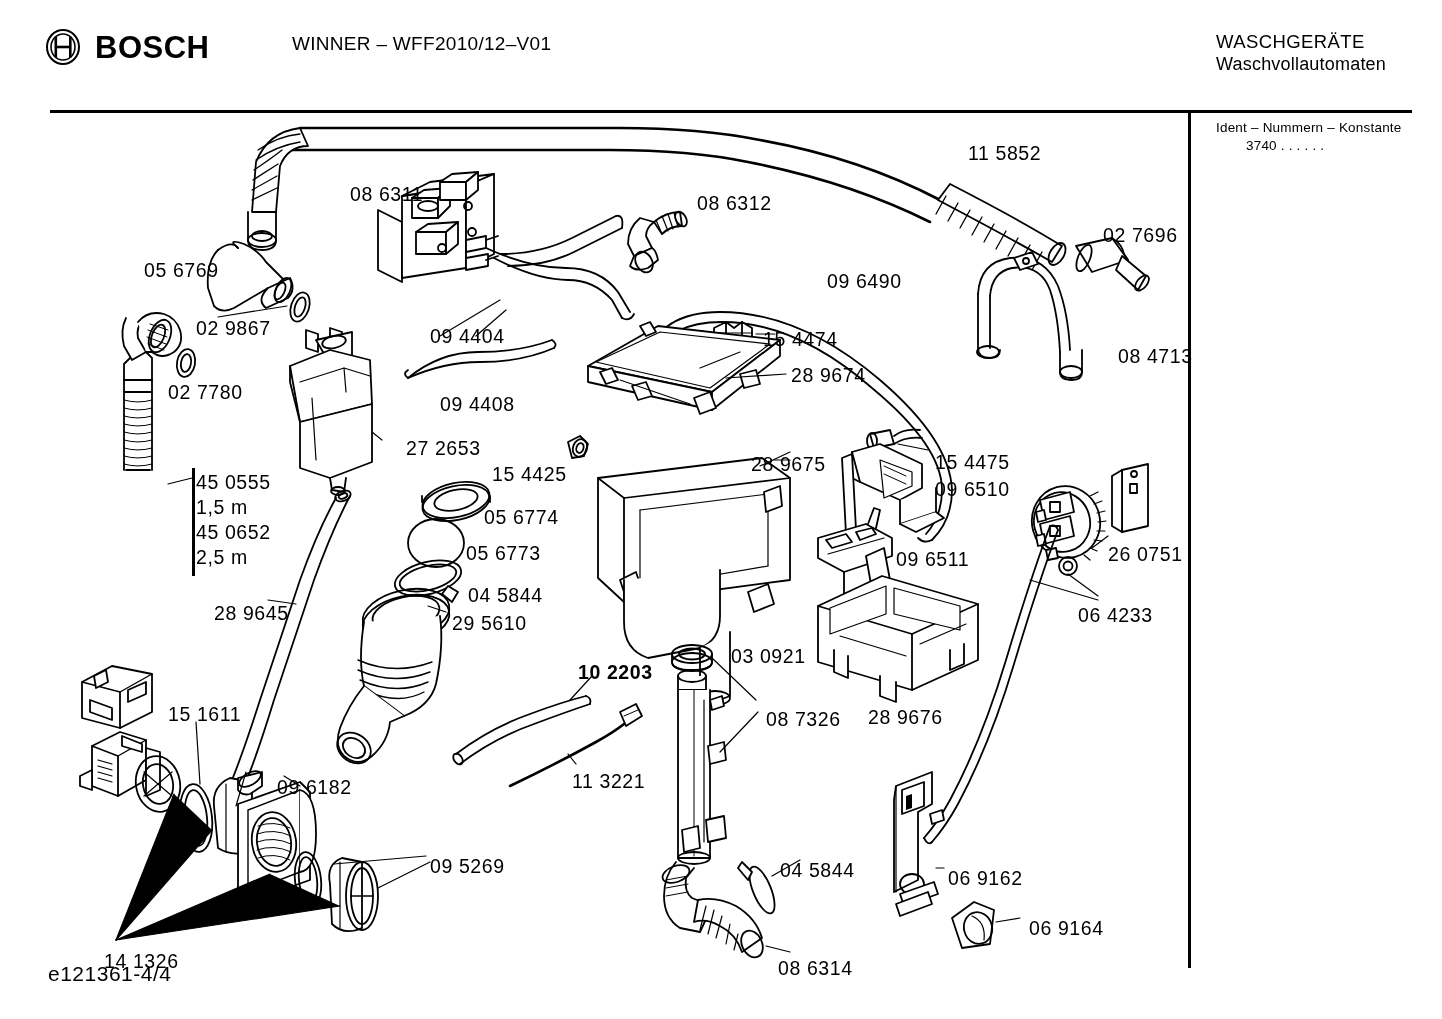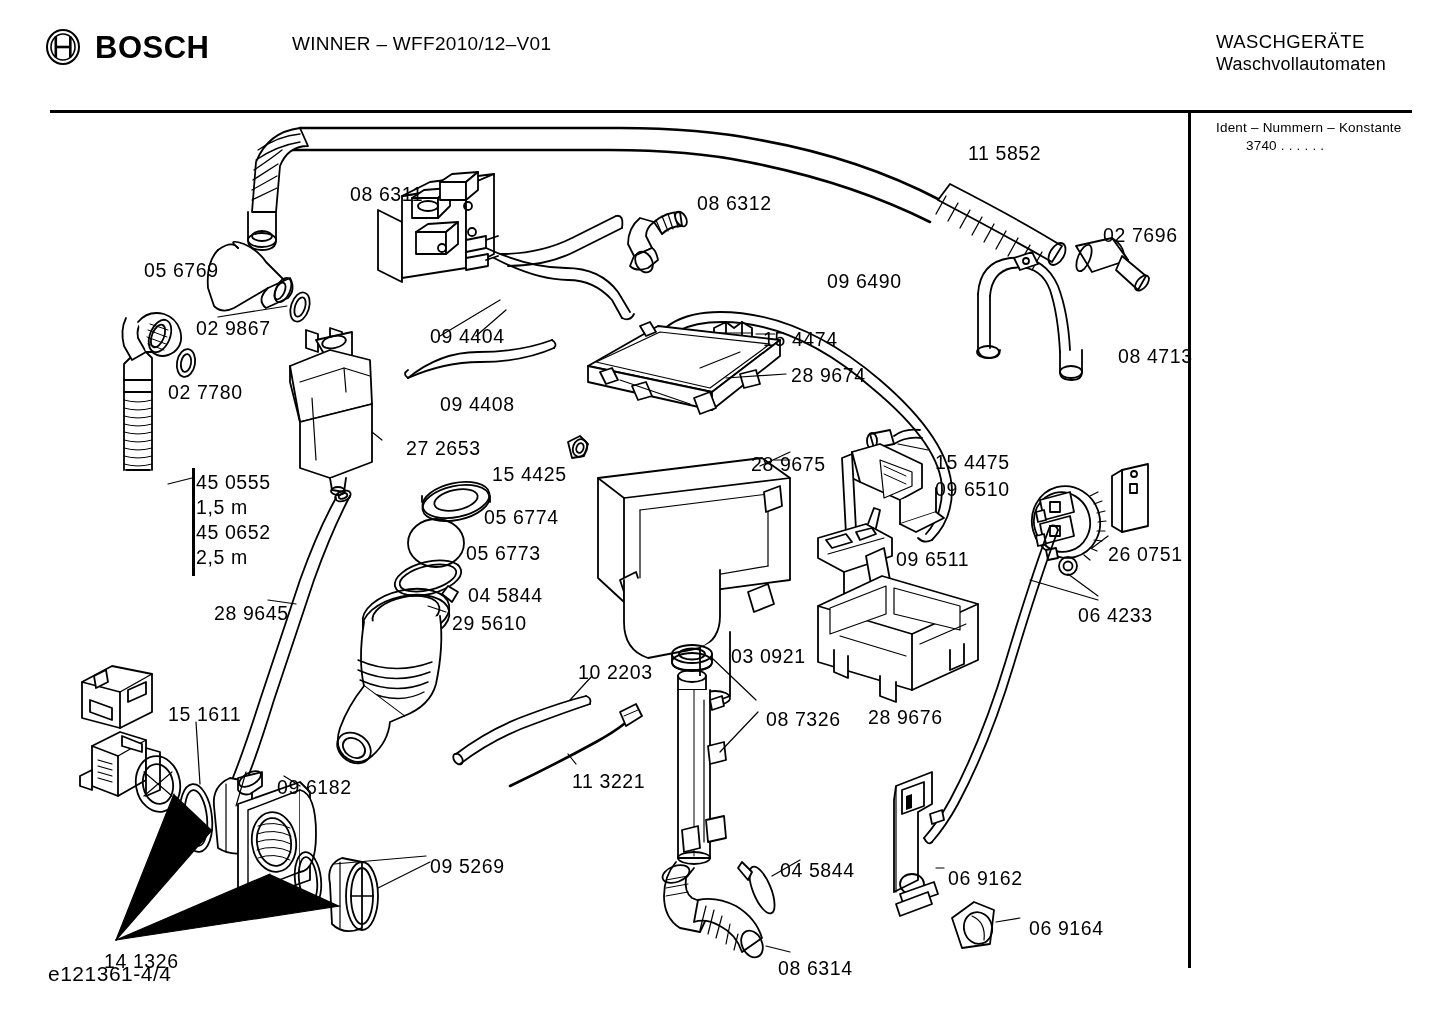--- a/index.html
+++ b/index.html
@@ -523,21 +523,21 @@
       <div class="lbl" style="left: 935px; top: 451px;">15 4475</div>
       <div class="lbl" style="left: 935px; top: 478px;">09 6510</div>
       <div class="lbl" style="left: 484px; top: 506px;">05 6774</div>
       <div class="lbl" style="left: 1108px; top: 543px;">26 0751</div>
       <div class="lbl" style="left: 466px; top: 542px;">05 6773</div>
       <div class="lbl" style="left: 896px; top: 548px;">09 6511</div>
       <div class="lbl" style="left: 468px; top: 584px;">04 5844</div>
       <div class="lbl" style="left: 1078px; top: 604px;">06 4233</div>
       <div class="lbl" style="left: 214px; top: 602px;">28 9645</div>
       <div class="lbl" style="left: 452px; top: 612px;">29 5610</div>
-      <div class="lbl" style="left: 578px; top: 661px;">10 2203</div>
+      <div class="lbl" style="left: 578px; top: 661px; font-weight: bold;">10 2203</div>
       <div class="lbl" style="left: 731px; top: 645px;">03 0921</div>
       <div class="lbl" style="left: 168px; top: 703px;">15 1611</div>
       <div class="lbl" style="left: 766px; top: 708px;">08 7326</div>
       <div class="lbl" style="left: 868px; top: 706px;">28 9676</div>
       <div class="lbl" style="left: 572px; top: 770px;">11 3221</div>
       <div class="lbl" style="left: 277px; top: 776px;">09 6182</div>
       <div class="lbl" style="left: 780px; top: 859px;">04 5844</div>
       <div class="lbl" style="left: 430px; top: 855px;">09 5269</div>
       <div class="lbl" style="left: 948px; top: 867px;">06 9162</div>
       <div class="lbl" style="left: 1029px; top: 917px;">06 9164</div>

